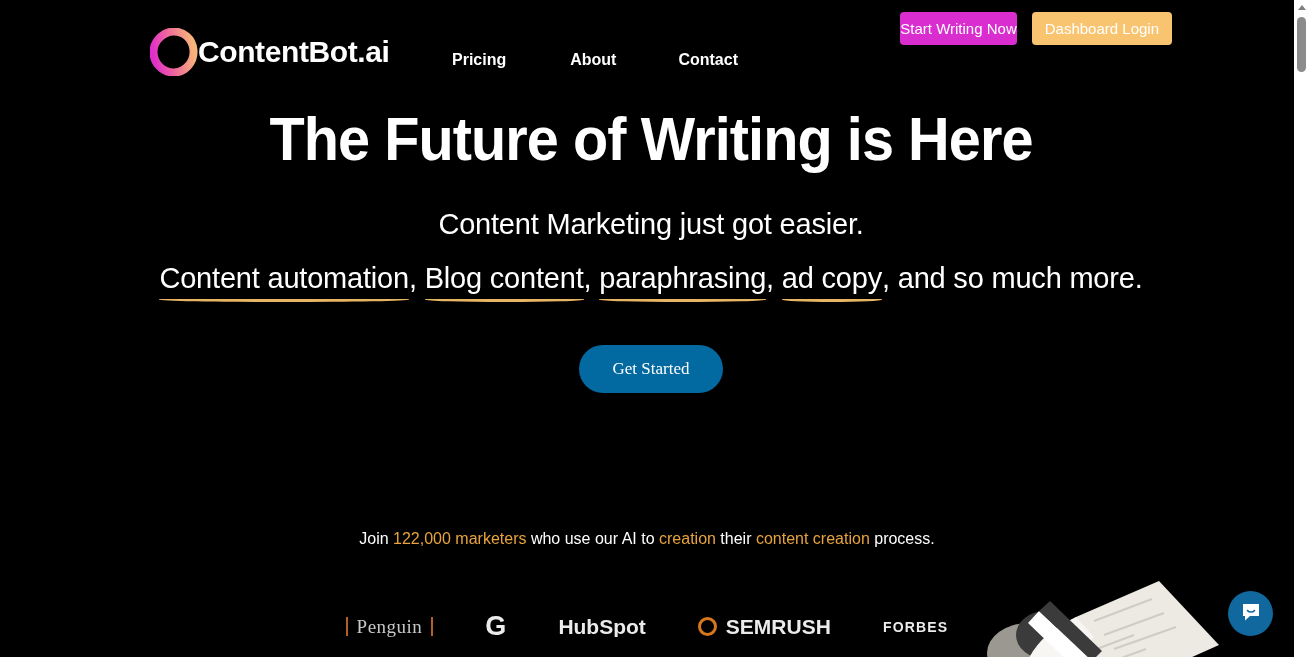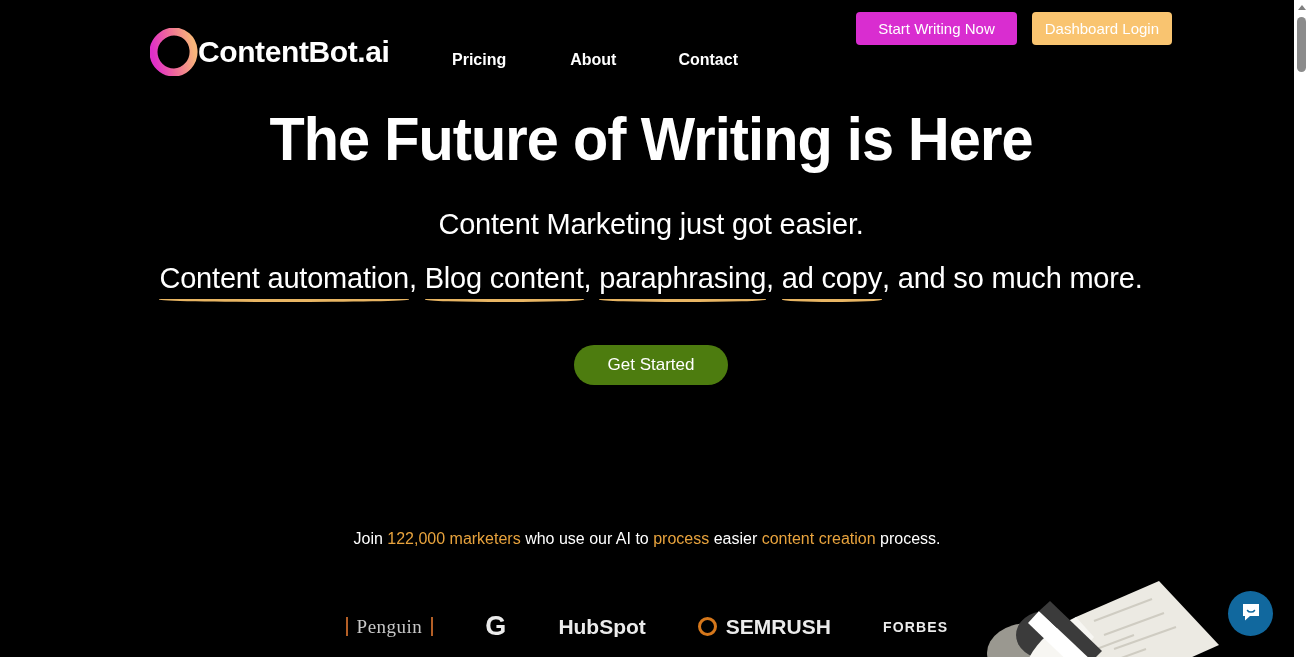--- a/index.html
+++ b/index.html
@@ -69,21 +69,21 @@
   .nav-link.n2 { margin-right:62px; }
 
   .header-actions {
     position:absolute;
     right:122px; top:12px;
     display:flex;
     align-items:center;
   }
   .btn-primary-pill {
     height:33px;
-    padding:0 22px;
+    padding:0 0;
     border:none;
     border-radius:4px;
     background:#d92dd0;
     color:#ffffff;
     font-family:"Liberation Sans", sans-serif;
     font-size:15px;
     line-height:33px;
     cursor:pointer;
     white-space:nowrap;
   }
@@ -146,27 +146,27 @@
     background:#e8b563;
     border-bottom-left-radius:60% 100%;
     border-bottom-right-radius:60% 100%;
   }
 
   .cta-wrap {
     margin-top:48px;
   }
   .btn-cta {
     display:inline-block;
-    height:40px;
+    height:48px;
     padding:0 34px;
     border:none;
     border-radius:24px;
-    background:#4d7c0f;
-    color:#ffffff;
-    font-family:Liberation Sans, sans-serif;
+    background:#0369a1;
+    color:#ffffff;
+    font-family:Liberation Serif, serif;
     font-size:17px;
     line-height:40px;
     cursor:pointer;
     white-space:nowrap;
   }
 
   
   .social-proof {
     position:absolute;
     left:0; top:530px;
@@ -341,21 +341,21 @@
     <div class="hero-features">
       <span class="feat">Content automation</span><span>, </span><span class="feat">Blog content</span><span>, </span><span class="feat">paraphrasing</span><span>, </span><span class="feat">ad copy</span><span>, and so much more.</span>
     </div>
 
     <div class="cta-wrap">
       <button class="btn-cta">Get Started</button>
     </div>
   </div>
 
   <div class="social-proof">
-    <span>Join </span><span class="hl">122,000 marketers</span><span> who use our AI to </span><span class="hl">process</span><span> easier </span><span class="hl">content creation</span><span> process.</span>
+    <span>Join </span><span class="hl">122,000 marketers</span><span> who use our AI to </span><span class="hl">creation</span><span> their </span><span class="hl">content creation</span><span> process.</span>
   </div>
 
   <div class="paper-illo">
     <svg width="250" height="110" viewBox="0 0 250 110" aria-hidden="true">
       <ellipse cx="45" cy="78" rx="42" ry="30" fill="#9a9890"></ellipse>
       <ellipse cx="62" cy="60" rx="30" ry="24" fill="#3b3b3b"></ellipse>
       <path d="M40 96 L92 42 L175 6 L235 70 L150 108 Z" fill="#eceae3"></path>
       <path d="M40 96 C46 74 62 56 92 42 L110 62 L78 104 Z" fill="#f7f6f2"></path>
       <g stroke="#cfccc2" stroke-width="2" fill="none">
         <path d="M110 46 L168 24"></path>

